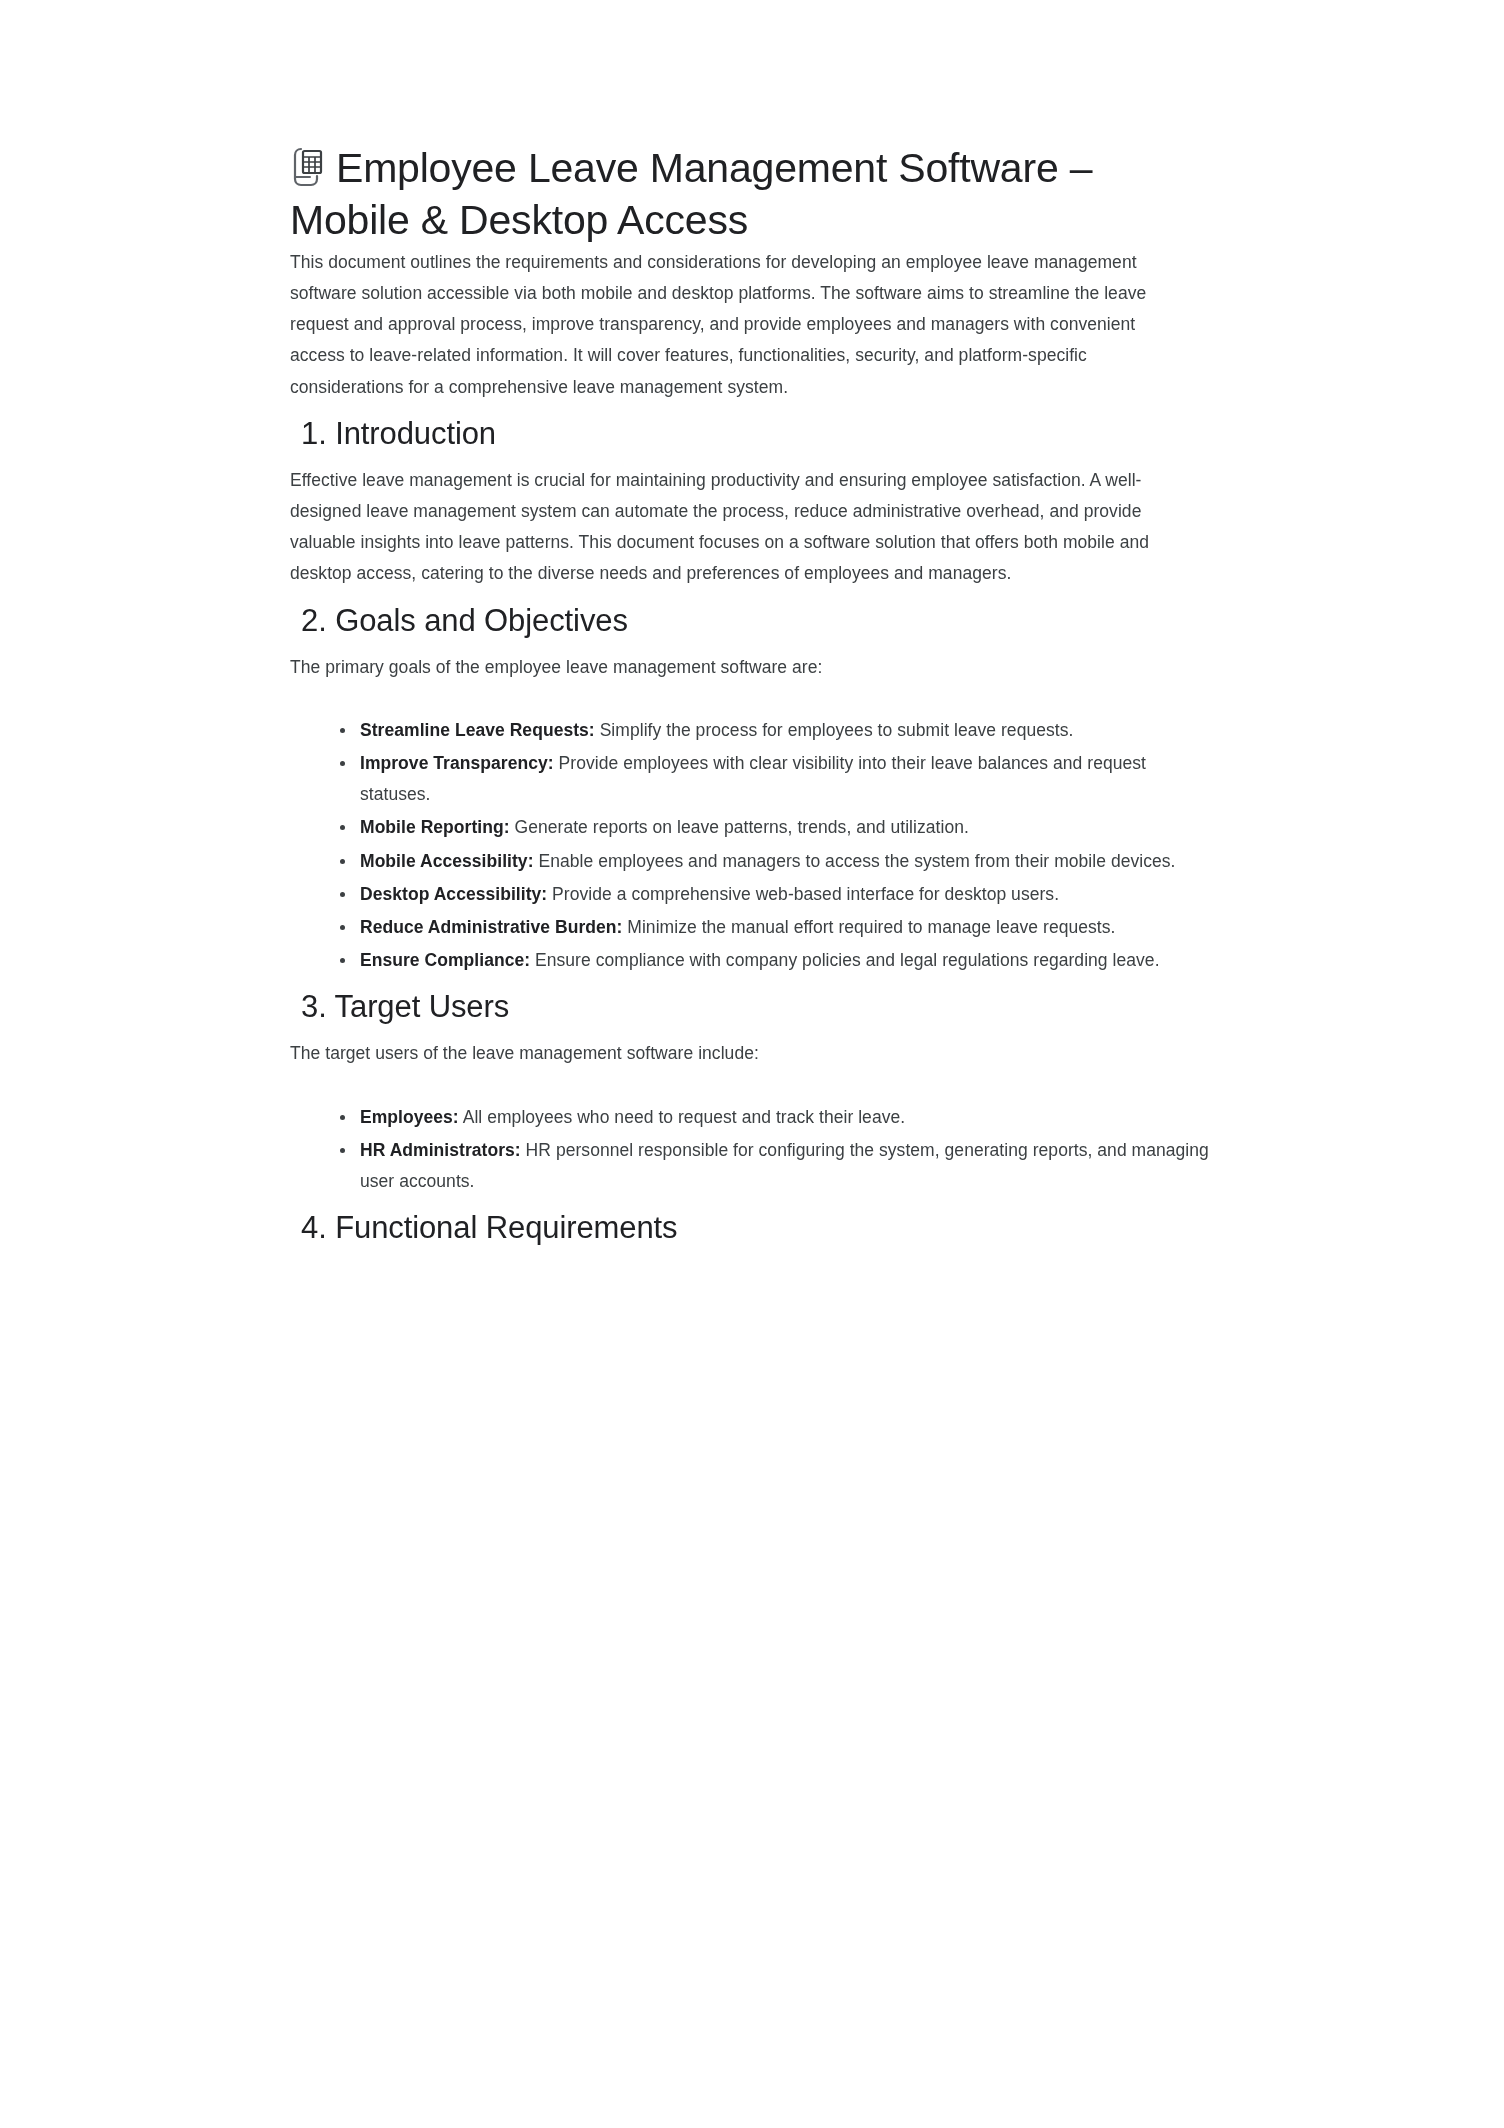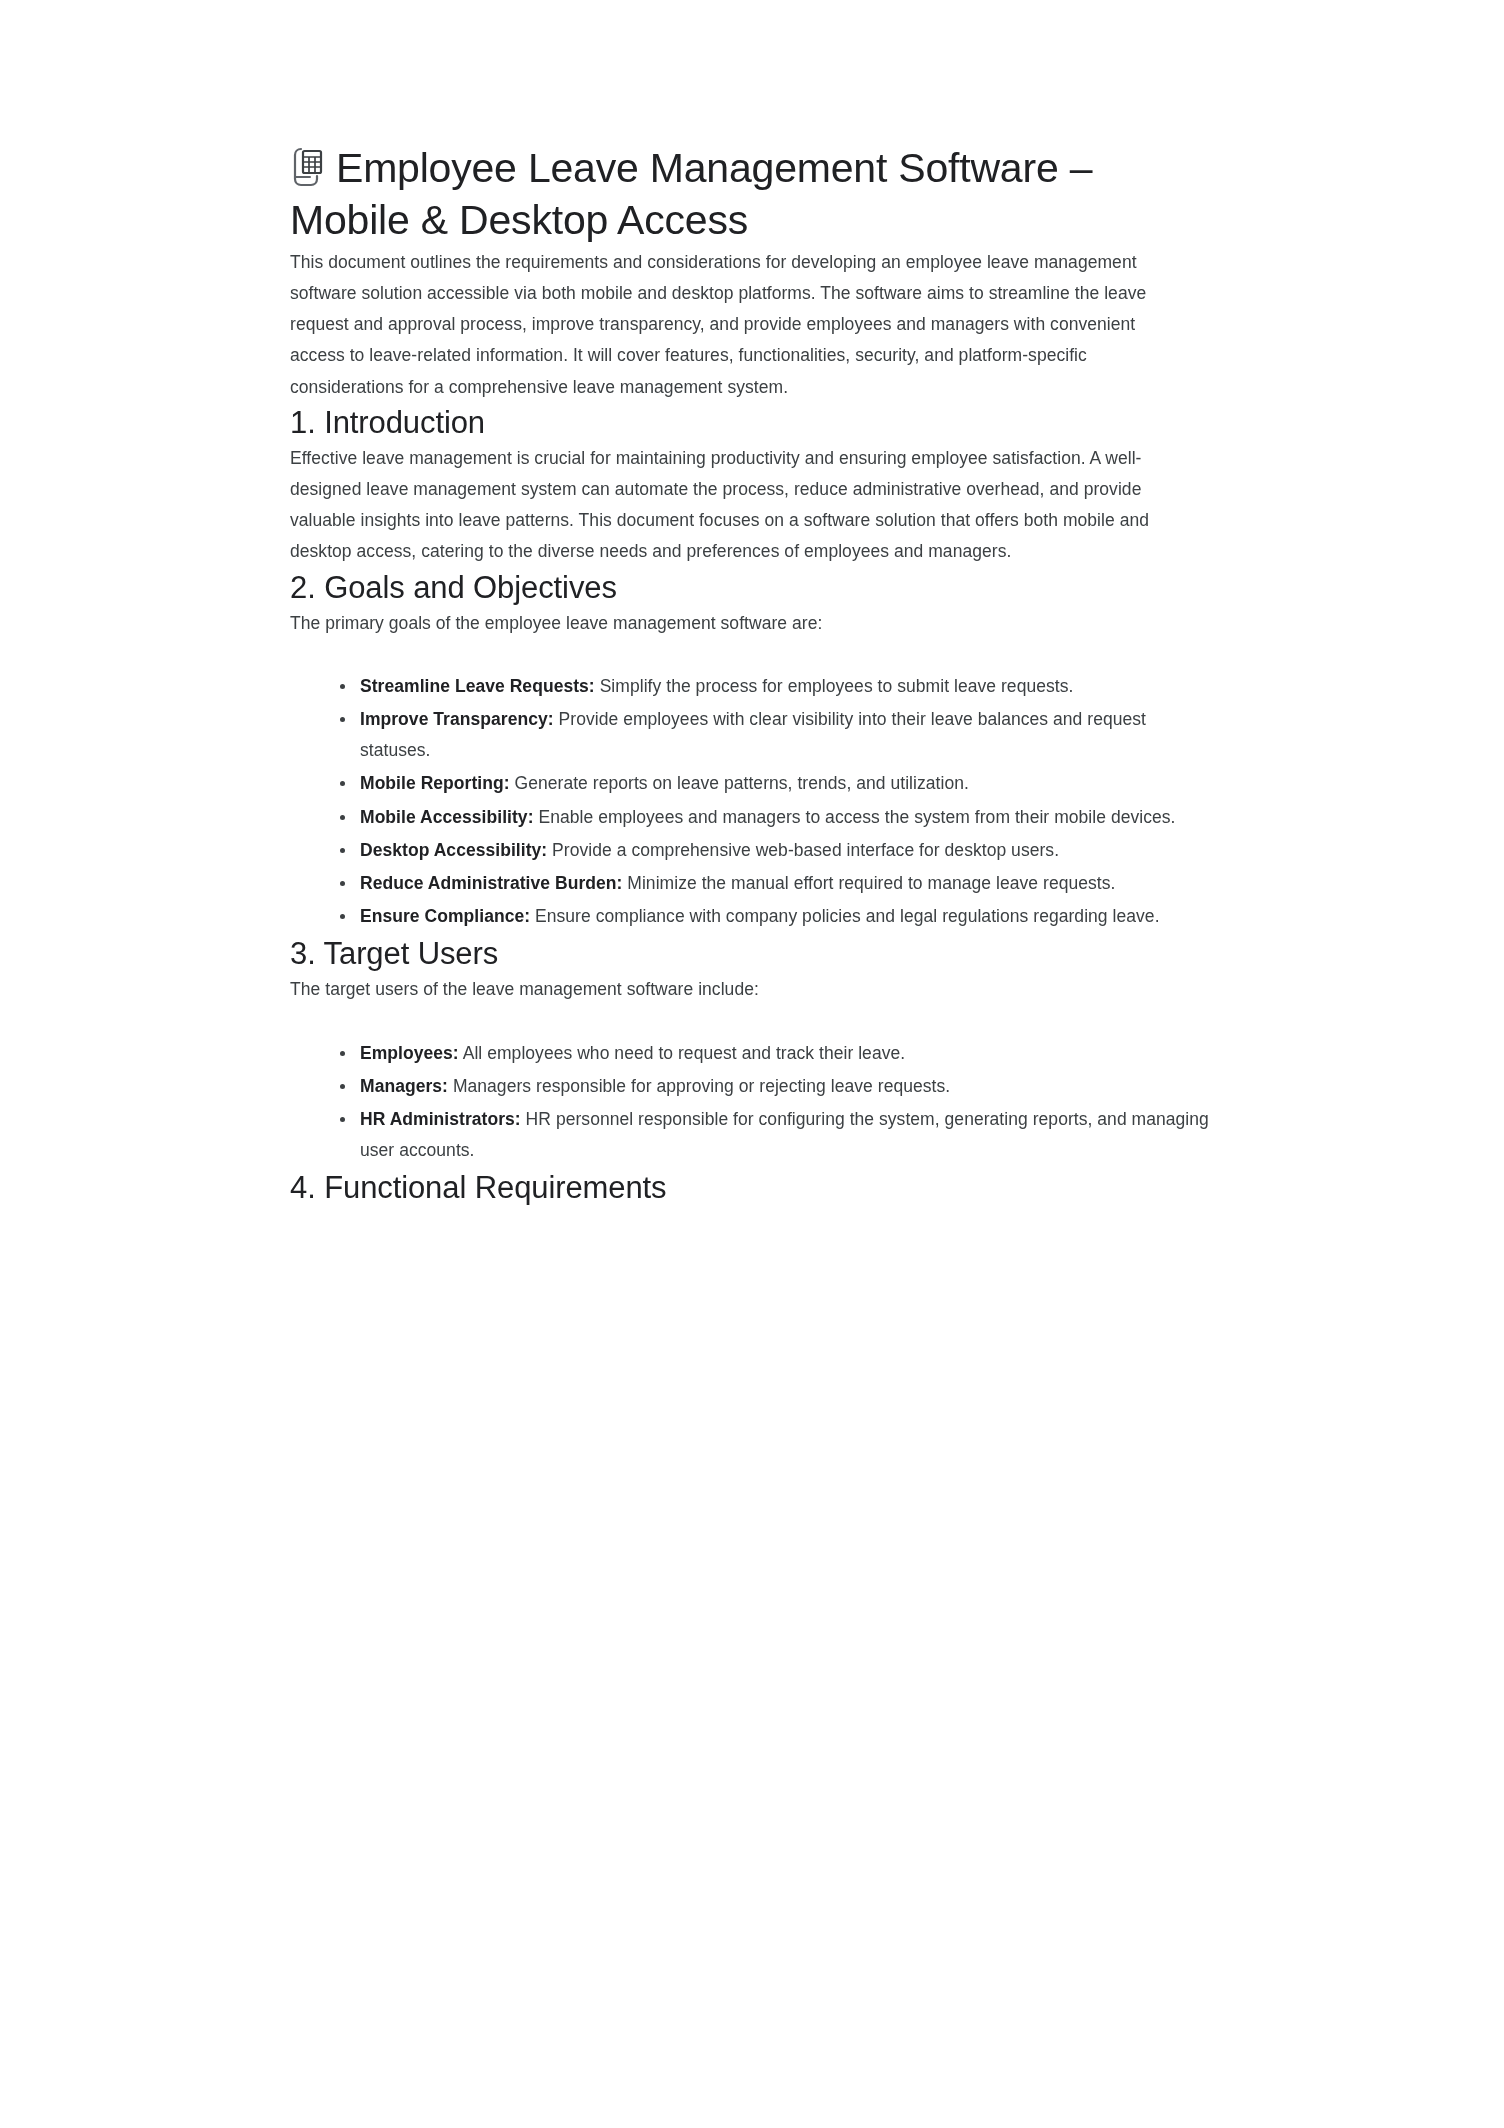--- a/index.html
+++ b/index.html
@@ -63,21 +63,21 @@
   }
   .lead-para { margin-top: 80px; }
   .para-after-heading { margin-top: 40px; }
 
   
   h2.section-heading {
     font-size: 31px;
     line-height: 1.3;
     font-weight: 400;
     color: #202124;
-    margin: 0;
+    margin: 11px;
     letter-spacing: -0.1px;
   }
   .heading-gap { margin-top: 92px; }
 
   
   ul.bullet-list {
     margin: 32px 0 0 0;
     padding-left: 48px;
     max-width: 940px;
     list-style: none;
@@ -137,21 +137,20 @@
       <li><span class="li-label">Mobile Accessibility:</span><span class="li-text"> Enable employees and managers to access the system from their mobile devices.</span></li>
       <li><span class="li-label">Desktop Accessibility:</span><span class="li-text"> Provide a comprehensive web-based interface for desktop users.</span></li>
       <li><span class="li-label">Reduce Administrative Burden:</span><span class="li-text"> Minimize the manual effort required to manage leave requests.</span></li>
       <li><span class="li-label">Ensure Compliance:</span><span class="li-text"> Ensure compliance with company policies and legal regulations regarding leave.</span></li>
     </ul>
 
     <h2 class="section-heading heading-gap">3. Target Users</h2>
     <p class="body-text para-after-heading">The target users of the leave management software include:</p>
     <ul class="bullet-list">
       <li><span class="li-label">Employees:</span><span class="li-text"> All employees who need to request and track their leave.</span></li>
-      <li><span class="li-label">Managers:</span><span class="li-text"> Managers responsible for approving or rejecting leave requests.</span></li>
       <li><span class="li-label">HR Administrators:</span><span class="li-text"> HR personnel responsible for configuring the system, generating reports, and managing user accounts.</span></li>
     </ul>
 
     <h2 class="section-heading heading-gap">4. Functional Requirements</h2>
 
     <div class="tail-space"></div>
   </div>
 </div>
 
 </body></html>

